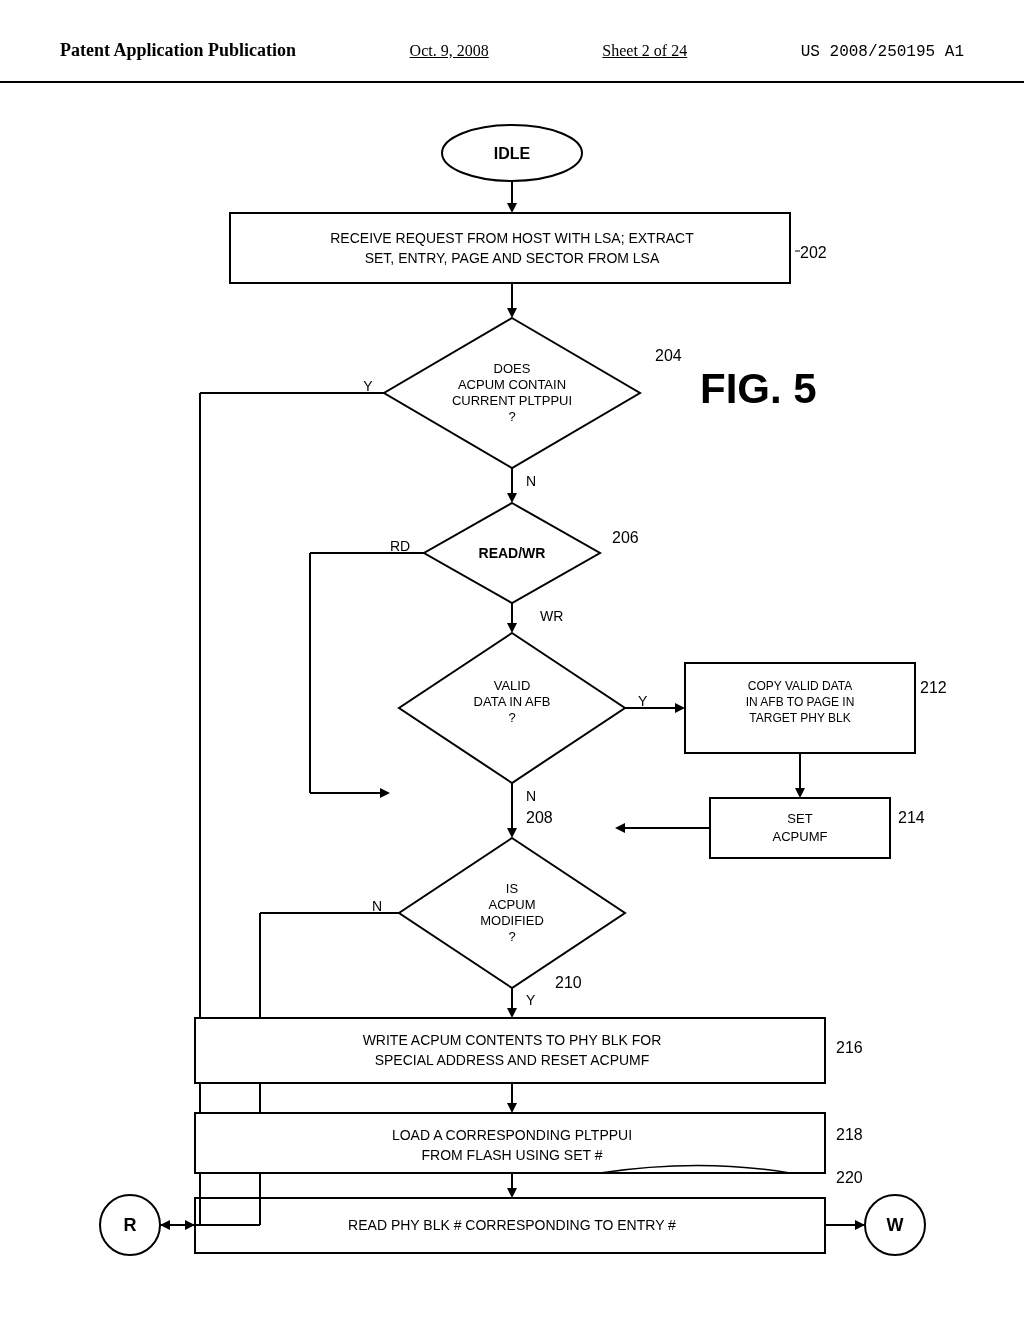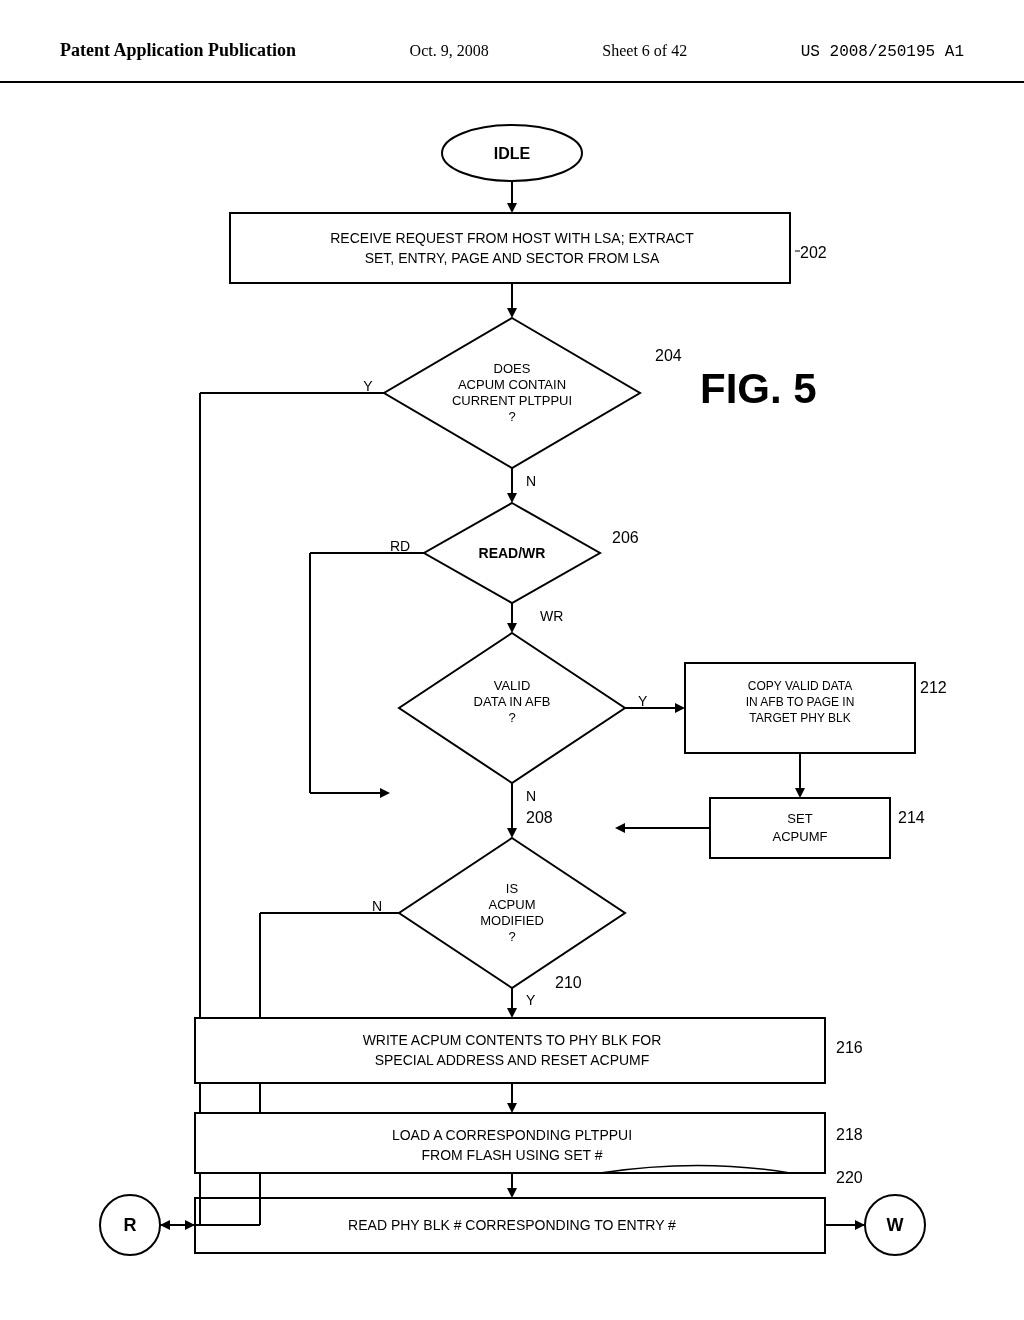--- a/index.html
+++ b/index.html
@@ -23,20 +23,21 @@
       padding: 40px 60px 20px 60px;
       border-bottom: 2px solid #000;
       margin-bottom: 10px;
     }
     .header-left {
       font-weight: bold;
       font-size: 18px;
     }
     .header-center {
       font-size: 16px;
+      text-decoration: underline;
     }
     .header-right {
       font-size: 16px;
       font-family: Liberation Mono, monospace;
     }
     .diagram-container {
       position: relative;
       width: 100%;
       height: calc(1320px - 110px);
     }
@@ -48,21 +49,21 @@
       font-family: Arial, sans-serif;
     }
   </style>
 </head>
 <body>
 
 <div class="page">
   <div class="header">
     <div class="header-left">Patent Application Publication</div>
     <div class="header-center">Oct. 9, 2008</div>
-    <div class="header-center">Sheet 6 of 42</div>
+    <div class="header-center">Sheet 2 of 24</div>
     <div class="header-right">US 2008/250195 A1</div>
   </div>
   <div class="diagram-container">
     <svg viewBox="0 0 1024 1210" xmlns="http://www.w3.org/2000/svg">
 
       <text x="700" y="310" font-size="42" font-weight="bold" font-family="Arial, sans-serif">FIG. 5</text>
 
       <ellipse cx="512" cy="60" rx="70" ry="28" fill="white" stroke="black" stroke-width="2"></ellipse>
       <text x="512" y="66" text-anchor="middle" font-size="16" font-family="Arial, sans-serif" font-weight="bold">IDLE</text>
 

